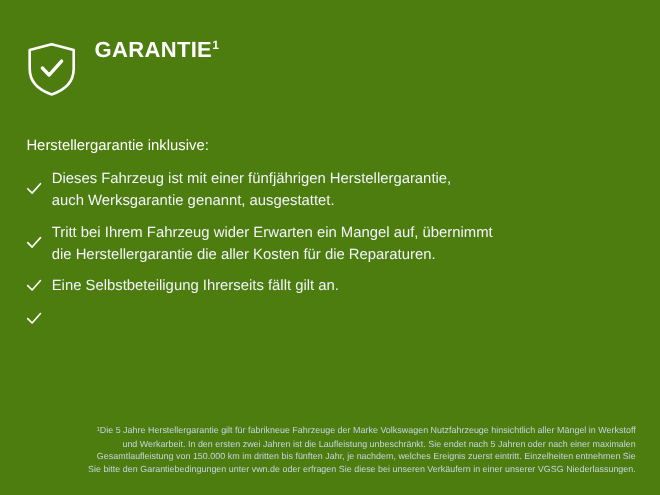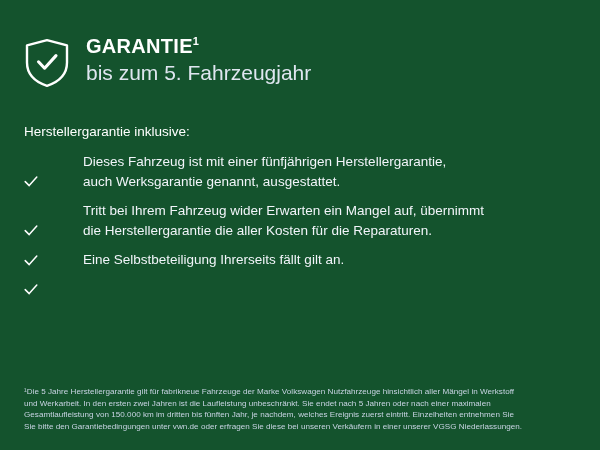--- a/index.html
+++ b/index.html
@@ -14,21 +14,21 @@
     font-family: "Liberation Sans", sans-serif;
     color: #ffffff;
     -webkit-font-smoothing: antialiased;
   }
 
   .panel {
     position: relative;
     width: 600px;
     height: 450px;
     box-sizing: border-box;
-    background: #14532d;
+    background: #4d7c0f;
   }
 
   
   .header {
     position: absolute;
     left: 24px;
     top: 34px;
     display: flex;
     align-items: flex-start;
   }
@@ -79,23 +79,22 @@
   }
   .lead {
     font-size: 13.5px;
     font-weight: normal;
     color: #ffffff;
     line-height: 19px;
     margin-bottom: 11px;
   }
   .bullet {
     display: flex;
-    align-items: flex-end;
+    align-items: center;
     margin-bottom: 10px;
-    gap: 36px;
   }
   .bullet:last-child {
     margin-bottom: 0;
   }
   .check-icon {
     flex: 0 0 17px;
     width: 17px;
     height: 19px;
     margin-right: 6px;
   }
@@ -116,37 +115,37 @@
   .footnote {
     position: absolute;
     left: 24px;
     top: 386px;
     width: 554px;
     font-size: 8.1px;
     line-height: 11.6px;
     color: #c9d4e4;
     white-space: pre-line;
     letter-spacing: 0.02px;
+    text-align: right;
   }
 </style>
 </head>
 <body>
 
 <div class="panel">
 
   <div class="header">
     <div class="shield-wrap">
       <svg viewBox="0 0 46 50" fill="none" xmlns="http://www.w3.org/2000/svg">
         <path d="M23 2.2 L43 7.4 L43 24.5 C43 36.5 34.5 44.0 23 47.8 C11.5 44.0 3 36.5 3 24.5 L3 7.4 Z" stroke="#FFFFFF" stroke-width="2.4" stroke-linejoin="round" fill="none"></path>
         <path d="M14.5 23.8 L20.6 30.2 L32.0 17.6" stroke="#FFFFFF" stroke-width="3.1" stroke-linecap="round" stroke-linejoin="round" fill="none"></path>
       </svg>
     </div>
     <div class="header-text">
       <div class="title-main"><span>GARANTIE</span><span class="sup">1</span></div>
-      <div class="title-sub">bis zum 5. Fahrzeugjahr</div>
     </div>
   </div>
 
   <div class="body-block">
     <div class="lead">Herstellergarantie inklusive:</div>
 
     <div class="bullet">
       <span class="check-icon">
         <svg viewBox="0 0 14 19" fill="none" xmlns="http://www.w3.org/2000/svg">
           <path d="M1.2 9.6 L5.2 13.6 L12.8 5.0" stroke="#FFFFFF" stroke-width="1.5" stroke-linecap="round" stroke-linejoin="round" fill="none"></path>

